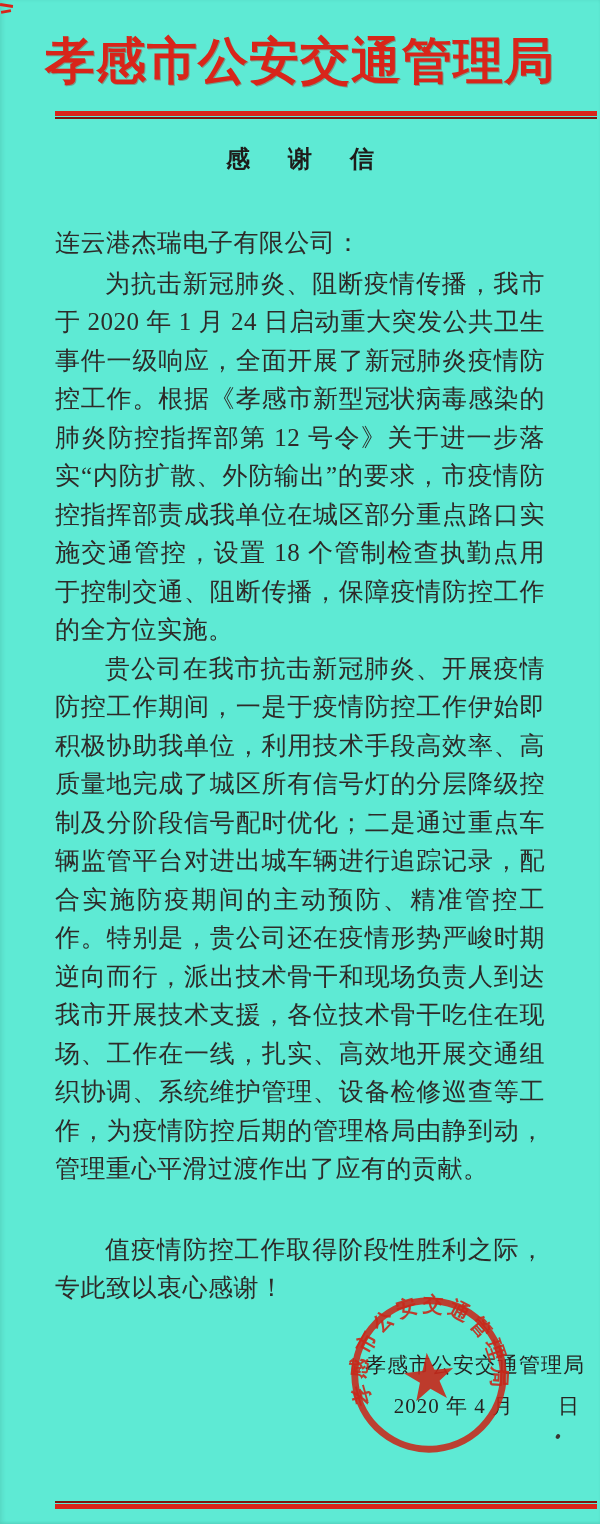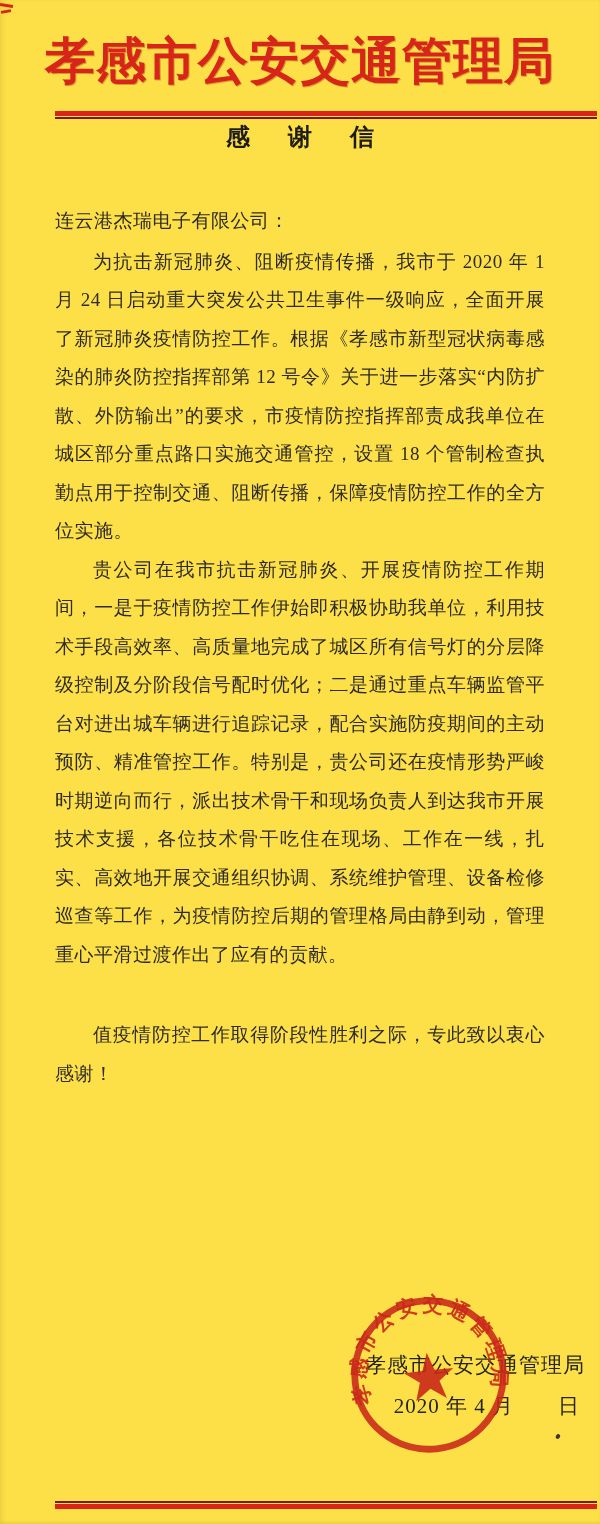--- a/index.html
+++ b/index.html
@@ -1,19 +1,19 @@
 <!DOCTYPE html>
 <html><head>
 <meta charset="utf-8">
 <style>
   html,body{margin:0;padding:0;}
   body{width:600px;background:#ffffff;font-family:"Liberation Serif","DejaVu Serif",serif;}
   .page{
     position:relative;width:600px;height:1524px;overflow:hidden;
-    background:#fde047;color:#2d2a28;
+    background:#5eead4;color:#2d2a28;
     box-shadow:inset 3px 0 4px rgba(0,0,0,0.06), inset 0 -2px 3px rgba(0,0,0,0.05);
   }
   
   .corner-mark{position:absolute;left:0;top:2px;width:16px;height:15px;}
   .corner-mark span{position:absolute;background:#d8251a;}
   .corner-mark .s1{left:0;top:2px;width:13px;height:3px;transform:rotate(8deg);}
   .corner-mark .s2{left:1px;top:8px;width:10px;height:3px;transform:rotate(-10deg);}
 
   .masthead{
     padding-top:22px;text-align:center;
@@ -22,27 +22,27 @@
     text-shadow:1px 1px 0 rgba(150,20,10,0.35);
   }
   .rule{position:absolute;left:55px;width:542px;}
   .rule-top{top:111px;}
   .rule-bottom{top:1501px;}
   .rule .thick{height:5px;background:#d8251a;}
   .rule .thin{height:2px;background:#7e160c;margin-top:1px;}
   .rule-bottom .thin{margin-top:0;margin-bottom:1px;}
 
   .letter-title{
-    margin-top:22px;text-align:center;
+    margin-top:44px;text-align:center;
     font-size:24px;font-weight:700;color:#1e1c1a;
     letter-spacing:16px;text-indent:16px;line-height:30px;
   }
   .body-text{
     margin:50px 55px 0 55px;
-    font-size:19px;line-height:38.5px;letter-spacing:0.5px;
+    font-size:25px;line-height:38.5px;letter-spacing:0.5px;
     text-align:justify;color:#2e2b29;
   }
   .salutation{margin-bottom:2px;}
   .body-text p{margin:0;text-indent:2em;}
   .body-text p.closing{margin-top:42px;}
 
   .sign-block{
     position:absolute;left:0;right:0;top:1348px;
     text-align:right;font-size:21px;color:#262421;letter-spacing:1px;
   }

